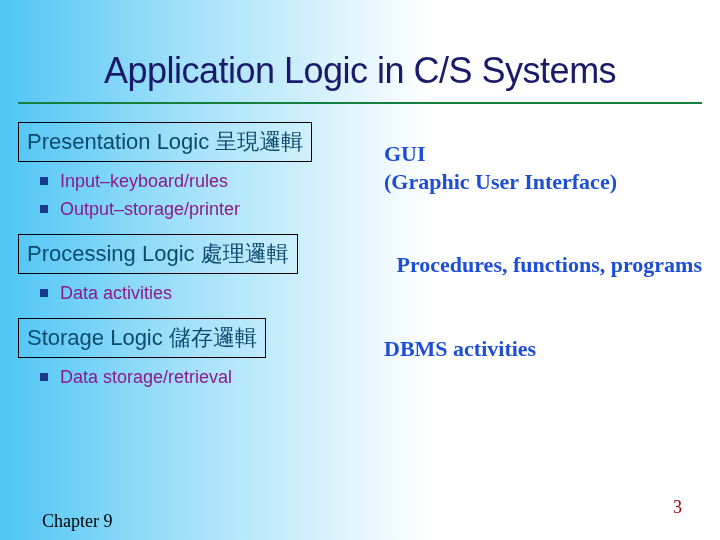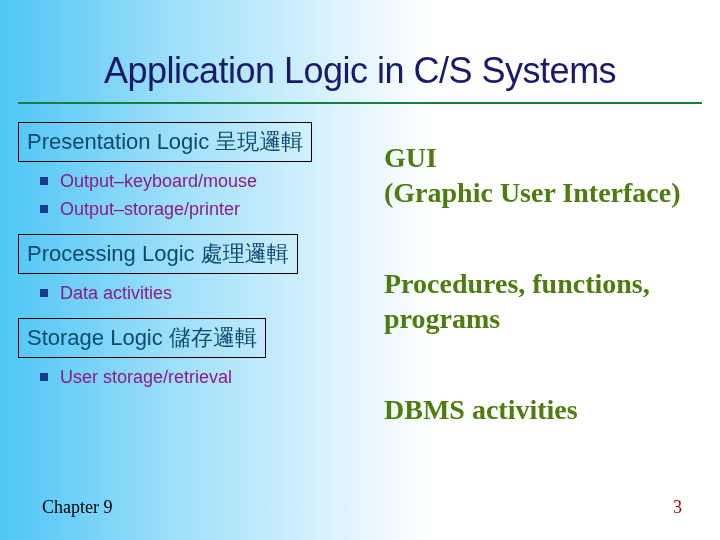--- a/index.html
+++ b/index.html
@@ -67,32 +67,32 @@
     content: "";
     position: absolute;
     left: -20px;
     top: 9px;
     width: 8px;
     height: 8px;
     background: #1a3a8b;
   }
   .annotation {
     font-family: "Times New Roman", serif;
-    font-size: 28px;
-    color: #4d7c0f;
+    font-size: 22px;
+    color: #1d4ed8;
     font-weight: bold;
     margin-bottom: 56px;
     line-height: 1.25;
   }
   .anno-1 { margin-top: 0px; }
-  .anno-2 { margin-top: 22px; }
+  .anno-2 { margin-top: 22px; text-align: right; }
   .anno-3 { margin-top: 28px; }
   .footer-left {
     position: absolute;
-    bottom: 22px;
+    bottom: 8px;
     left: 42px;
     font-family: "Times New Roman", serif;
     font-size: 18px;
     color: #000;
   }
   .footer-right {
     position: absolute;
     bottom: 22px;
     right: 38px;
     font-family: "Times New Roman", serif;
@@ -106,40 +106,40 @@
 <h1 class="title">Application Logic in C/S Systems</h1>
 
 <div class="content">
   <div class="left-col">
 
     <div class="section">
       <div class="section-header">
         <span>Presentation Logic </span><span class="cjk">呈現邏輯</span>
       </div>
       <ul class="bullets">
-        <li>Output–keyboard/mouse</li>
+        <li>Input–keyboard/rules</li>
         <li>Output–storage/printer</li>
       </ul>
     </div>
 
     <div class="section">
       <div class="section-header">
         <span>Processing Logic </span><span class="cjk">處理邏輯</span>
       </div>
       <ul class="bullets">
         <li>Data activities</li>
       </ul>
     </div>
 
     <div class="section">
       <div class="section-header">
         <span>Storage Logic </span><span class="cjk">儲存邏輯</span>
       </div>
       <ul class="bullets">
-        <li>User storage/retrieval</li>
+        <li>Data storage/retrieval</li>
       </ul>
     </div>
 
   </div>
 
   <div class="right-col">
     <div class="annotation anno-1">GUI<br>(Graphic User Interface)</div>
     <div class="annotation anno-2">Procedures, functions, programs</div>
     <div class="annotation anno-3">DBMS activities</div>
   </div>

